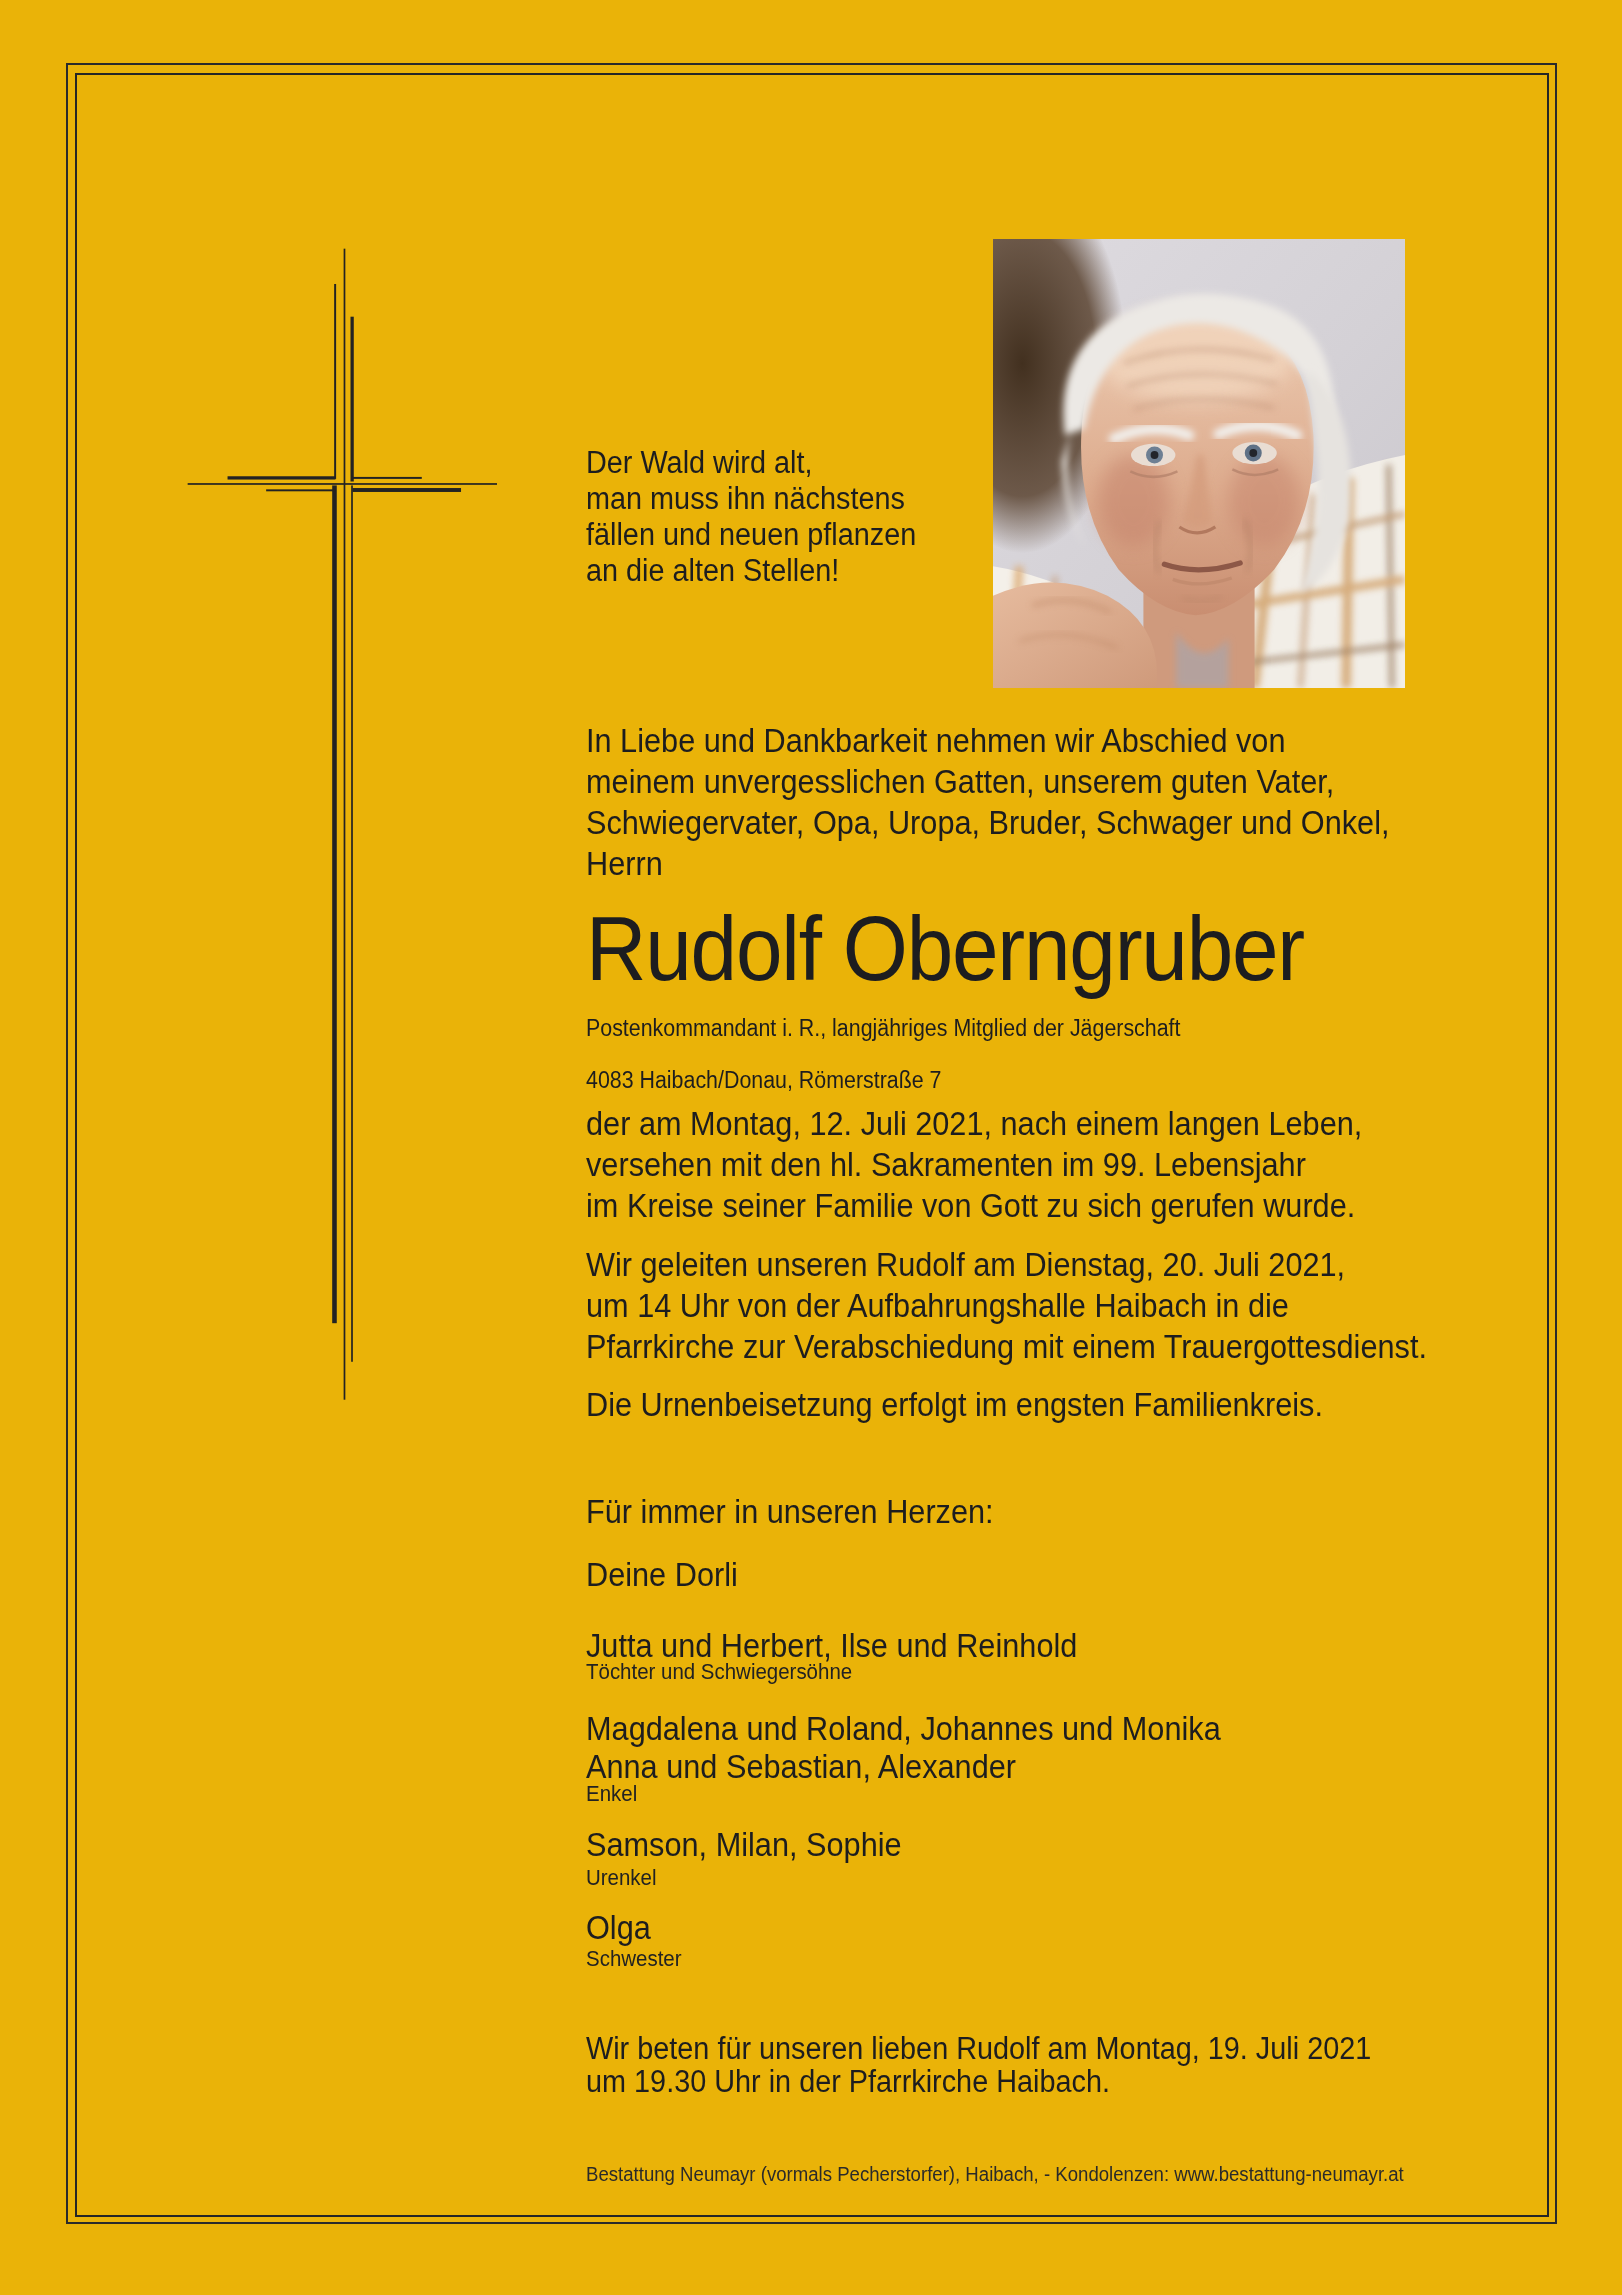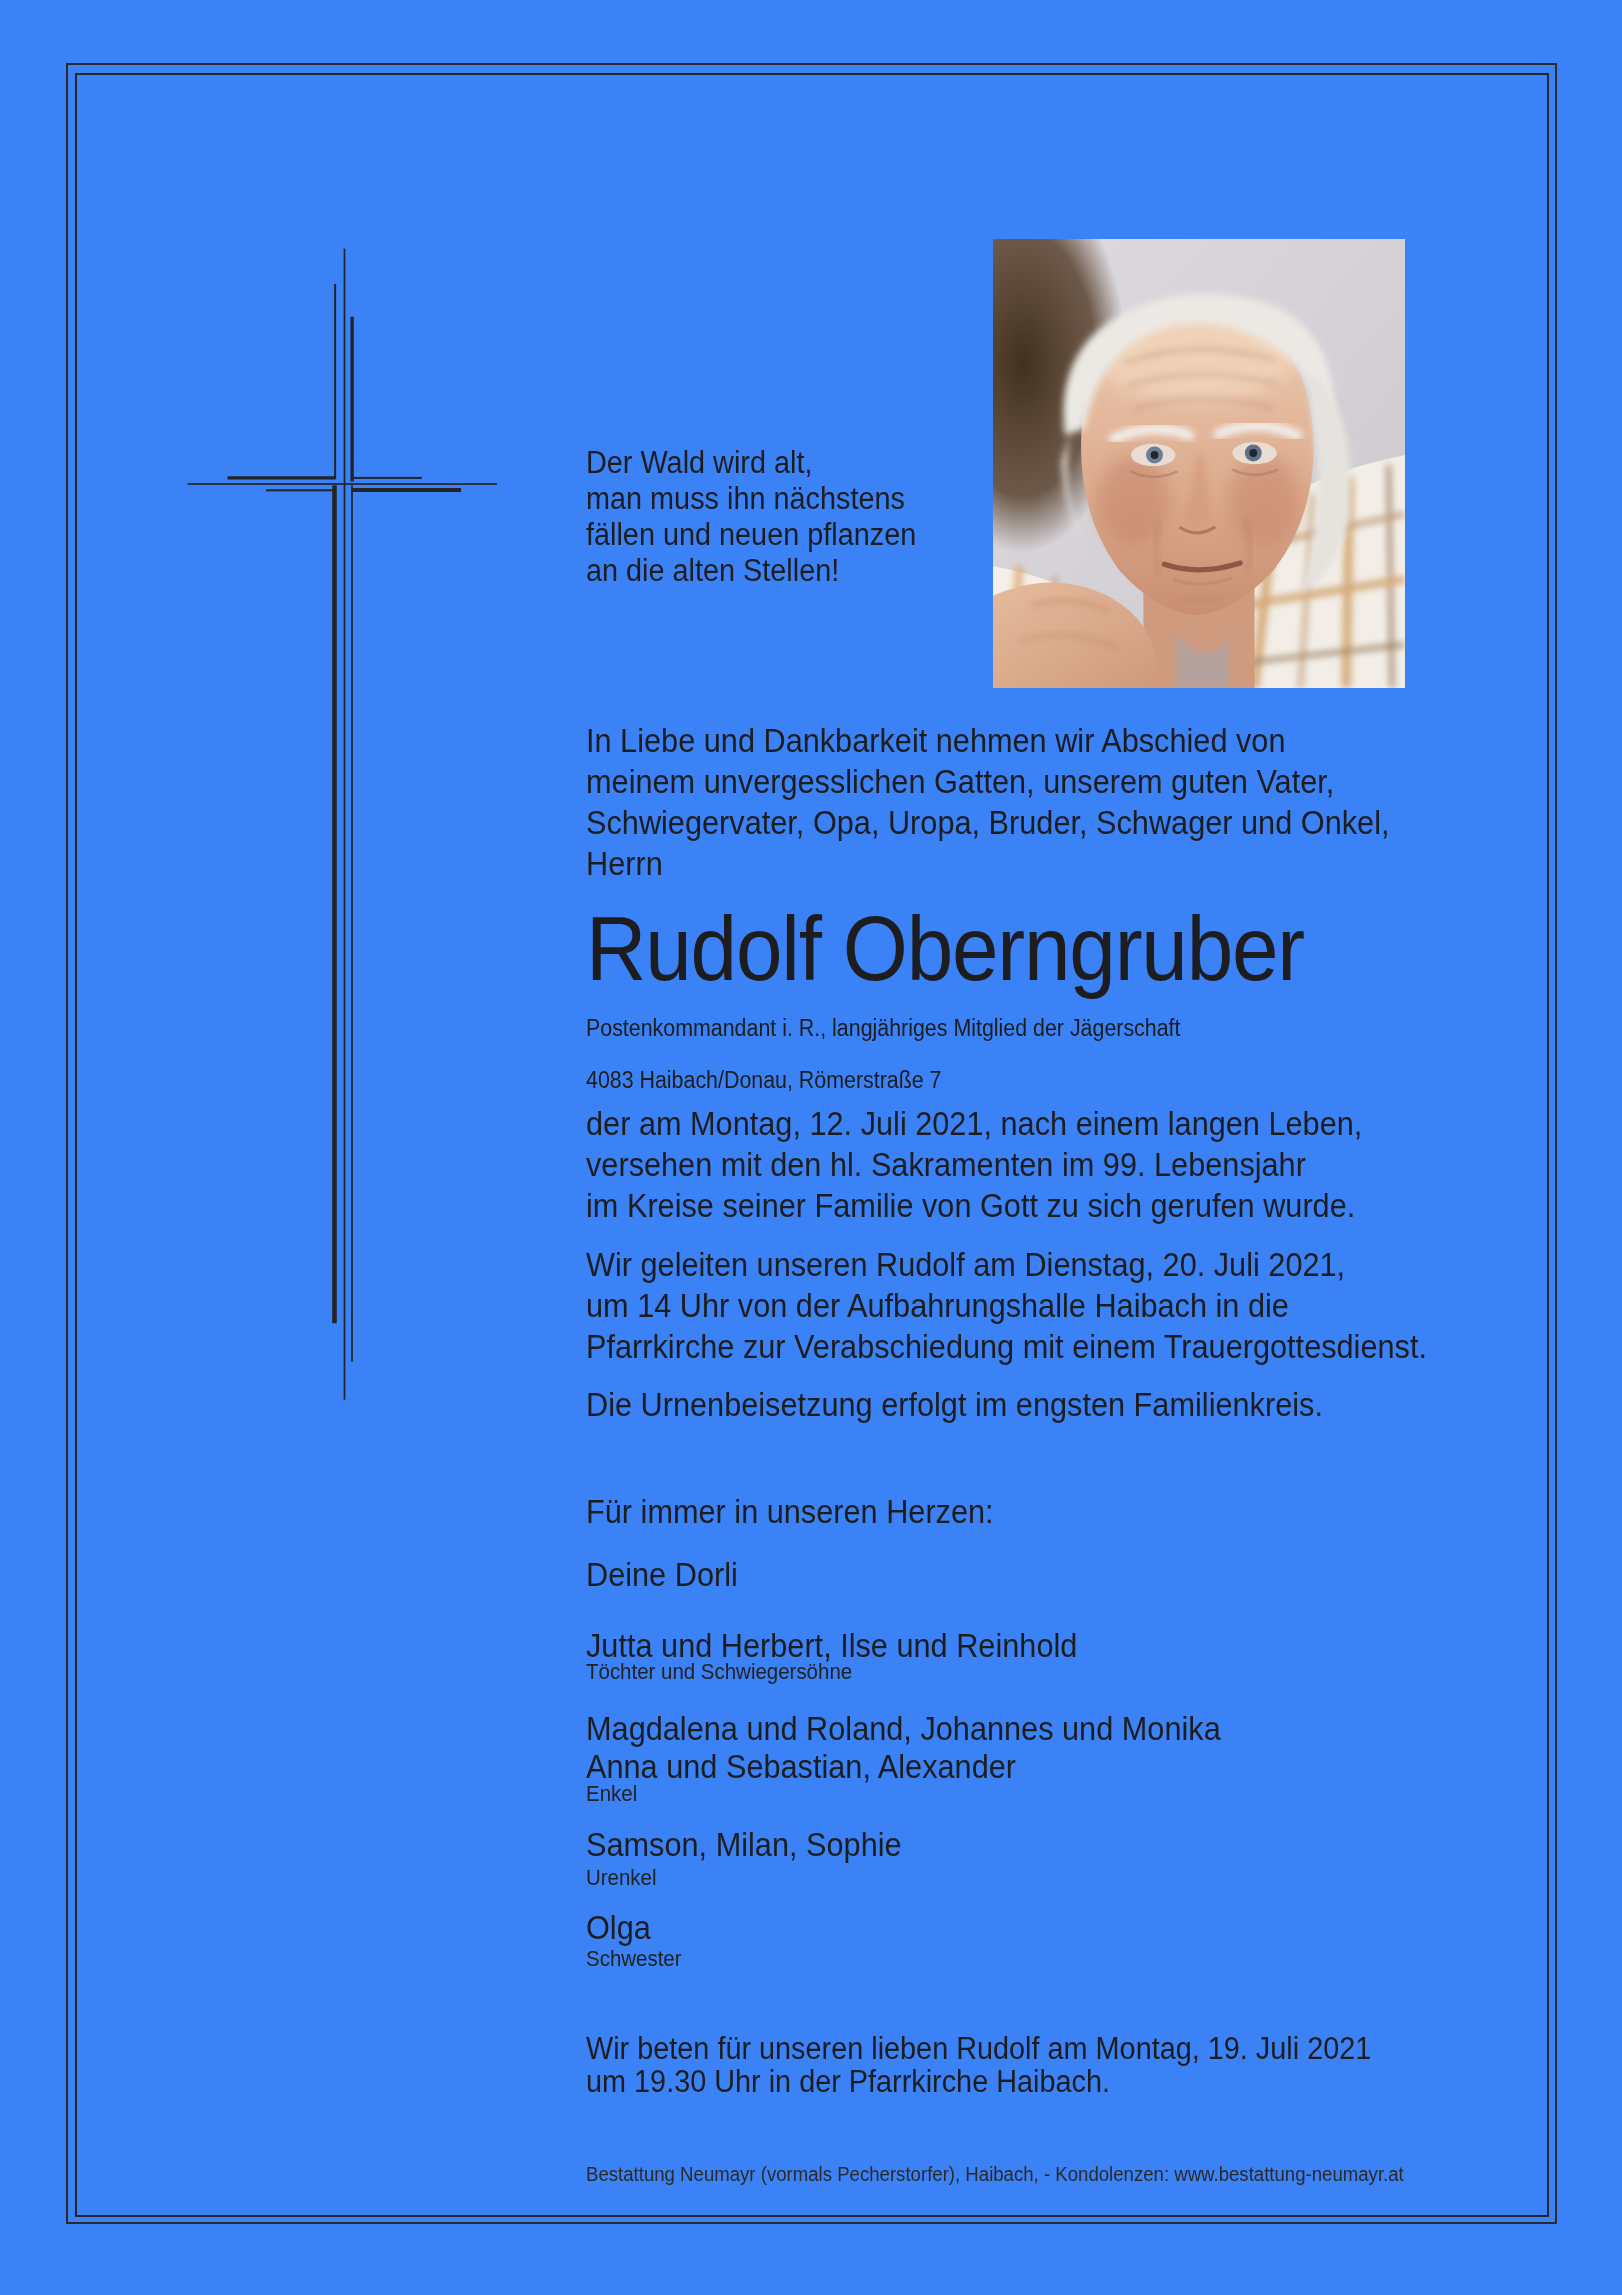--- a/index.html
+++ b/index.html
@@ -1,19 +1,19 @@
 <!DOCTYPE html>
 <html style="font-size:10.5px"><head>
 <meta charset="utf-8">
 <style>
   html,body{margin:0;padding:0;background:#ffffff;}
   #page{
     position:relative;
     width:1622px;height:2295px;
-    background:#3b82f6;
+    background:#eab308;
     font-family:"Liberation Sans", sans-serif;
     color:#1d1d1f;
     overflow:hidden;
   }
   .frame-outer{
     position:absolute;left:66px;top:63px;width:1491px;height:2161px;
     border:2px solid #2b2b2b;box-sizing:border-box;
   }
   .frame-inner{
     position:absolute;left:75px;top:73px;width:1474px;height:2144px;

